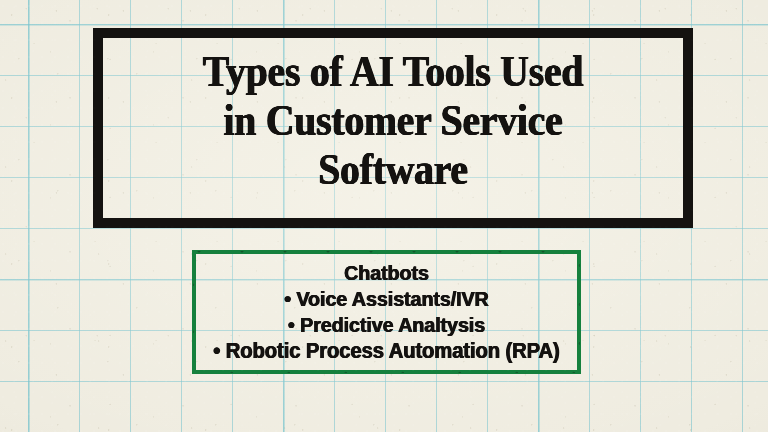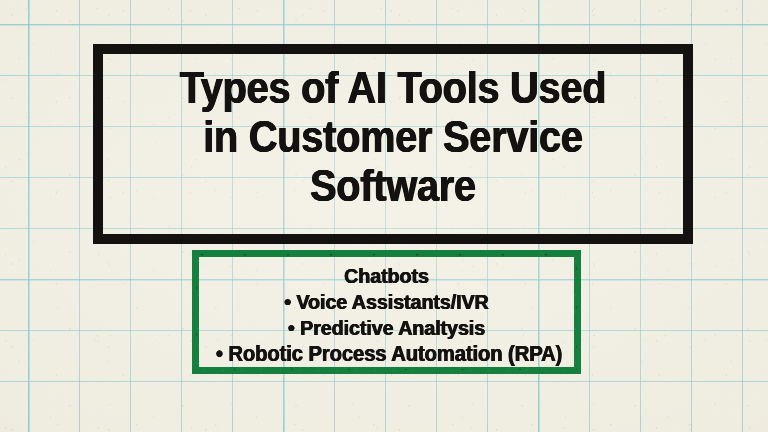--- a/index.html
+++ b/index.html
@@ -67,34 +67,35 @@
   }
 
   
   .frame-box {
     position: absolute;
     box-sizing: border-box;
     background: transparent;
   }
   #title-box {
     left: 93px;
-    top: 44px;
+    top: 28px;
     width: 600px;
     height: 200px;
     border: 10px solid #141210;
     display: flex;
     align-items: flex-start;
     justify-content: flex-start;
+    font-family: Liberation Serif, serif;
   }
   #list-box {
     left: 192px;
     top: 250px;
     width: 389px;
     height: 124px;
-    border: 7px solid #15803d;
+    border: 4px solid #15803d;
     display: flex;
     align-items: flex-start;
     justify-content: center;
   }
 
   
   .frame-box::after {
     content: "";
     position: absolute;
     inset: -3px;

